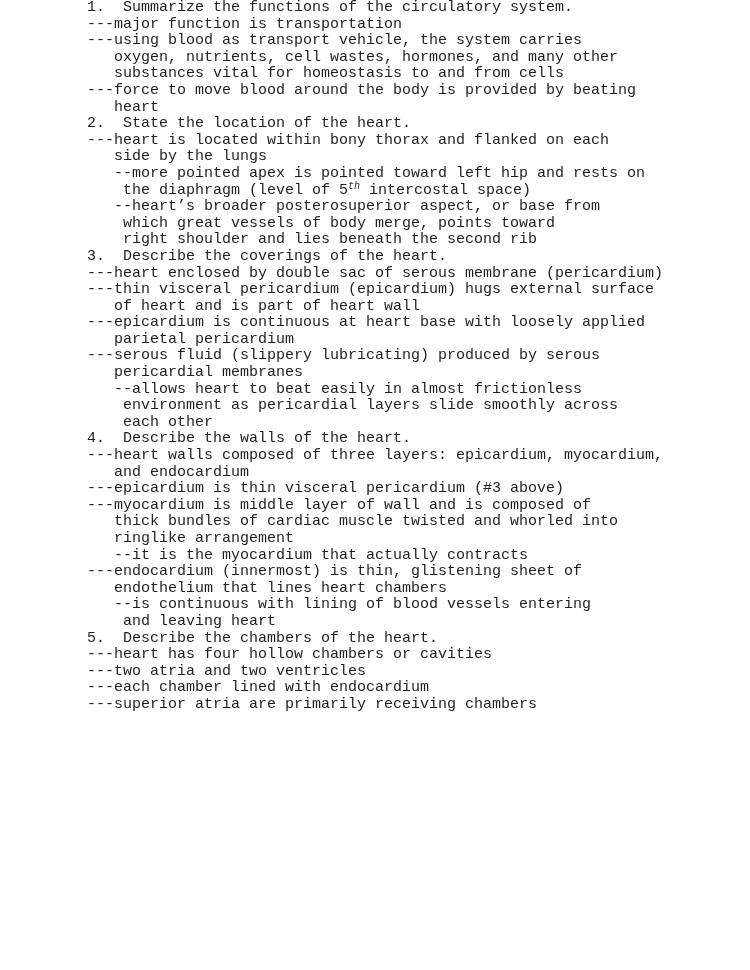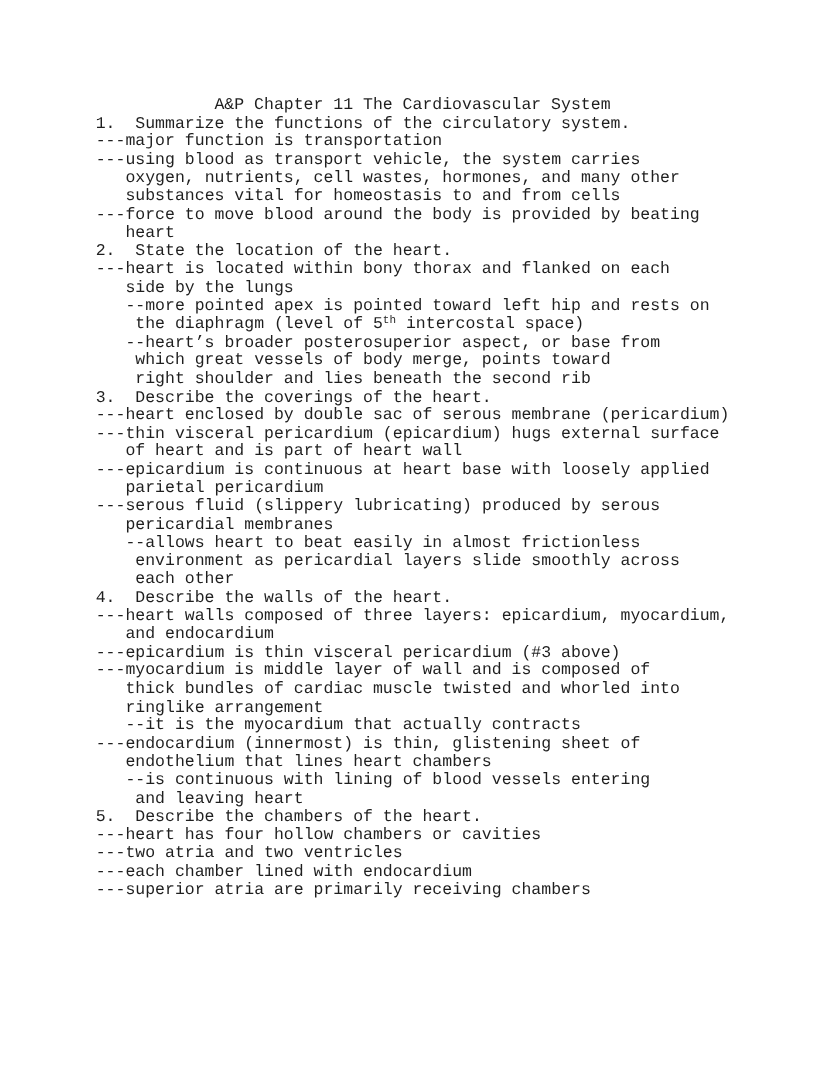--- a/index.html
+++ b/index.html
@@ -33,21 +33,21 @@
   }
   .b {
     font-weight: normal;
   }
   sup {
     font-size: 10px;
     line-height: 0;
     vertical-align: baseline;
     position: relative;
     top: -0.45em;
+    font-style: italic;
   }
 </style>
 </head>
 <body>
 
 <div class="page" style="background: rgb(255, 255, 255); color: rgb(31, 31, 31);">
-  <div class="doc-title">A&amp;P Chapter 11 The Cardiovascular System</div>
   <div class="doc-body"><div class="line"><span>1.  Summarize the functions of the circulatory system.</span></div><div class="line"><span>---major function is </span><span class="b">transportation</span></div><div class="line"><span>---using blood as transport vehicle, the system carries</span></div><div class="line"><span>   </span><span class="b">oxygen, nutrients, cell wastes, hormones, and many other</span></div><div class="line"><span>   </span><span class="b">substances</span><span> vital for homeostasis to and from cells</span></div><div class="line"><span>---force to move blood around the body is provided by beating</span></div><div class="line"><span>   heart</span></div><div class="line"><span>2.  State the location of the heart.</span></div><div class="line"><span>---heart is located within bony thorax and flanked on each</span></div><div class="line"><span>   side by the lungs</span></div><div class="line"><span>   --more pointed apex is pointed toward left hip and rests on</span></div><div class="line"><span>    the diaphragm (level of 5</span><sup>th</sup><span> intercostal space)</span></div><div class="line"><span>   --heart’s broader posterosuperior aspect, or base from</span></div><div class="line"><span>    which great vessels of body merge, points toward</span></div><div class="line"><span>    right shoulder and lies beneath the second rib</span></div><div class="line"><span>3.  Describe the coverings of the heart.</span></div><div class="line"><span>---heart enclosed by double sac of serous membrane (pericardium)</span></div><div class="line"><span>---thin </span><span class="b">visceral pericardium (epicardium)</span><span> hugs external surface</span></div><div class="line"><span>   of heart and is part of heart wall</span></div><div class="line"><span>---epicardium is continuous at heart base with loosely applied</span></div><div class="line"><span>   </span><span class="b">parietal pericardium</span></div><div class="line"><span class="b">---</span><span>serous fluid (slippery lubricating) produced by serous</span></div><div class="line"><span>   pericardial membranes</span></div><div class="line"><span>   --allows heart to beat easily in almost frictionless</span></div><div class="line"><span>    environment as pericardial layers slide smoothly across</span></div><div class="line"><span>    each other</span></div><div class="line"><span>4.  Describe the walls of the heart.</span></div><div class="line"><span>---heart walls composed of three layers: </span><span class="b">epicardium, myocardium,</span></div><div class="line"><span>   </span><span class="b">and endocardium</span></div><div class="line"><span class="b">---epicardium is thin visceral pericardium (#3 above)</span></div><div class="line"><span class="b">---myocardium</span><span> is middle layer of wall and is composed of</span></div><div class="line"><span>   thick bundles of cardiac muscle twisted and whorled into</span></div><div class="line"><span>   ringlike arrangement</span></div><div class="line"><span>   --it is the </span><span class="b">myocardium</span><span> that actually contracts</span></div><div class="line"><span class="b">---endocardium</span><span> (innermost) is thin, glistening sheet of</span></div><div class="line"><span>   endothelium that lines heart chambers</span></div><div class="line"><span>   --is continuous with lining of blood vessels entering</span></div><div class="line"><span>    and leaving heart</span></div><div class="line"><span>5.  Describe the chambers of the heart.</span></div><div class="line"><span>---heart has four hollow chambers or cavities</span></div><div class="line"><span>---two atria and two ventricles</span></div><div class="line"><span>---each chamber lined with endocardium</span></div><div class="line"><span>---superior atria are primarily </span><span class="b">receiving chambers</span></div></div>
 </div>
 
 </body></html>

